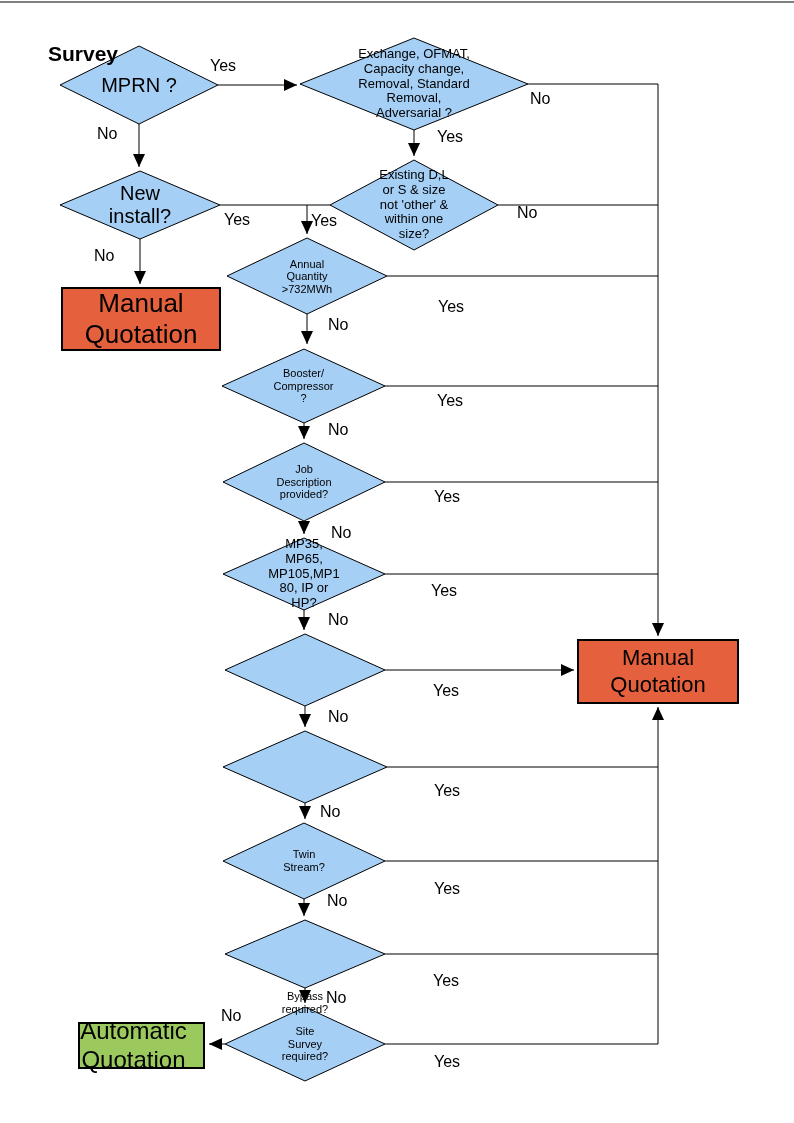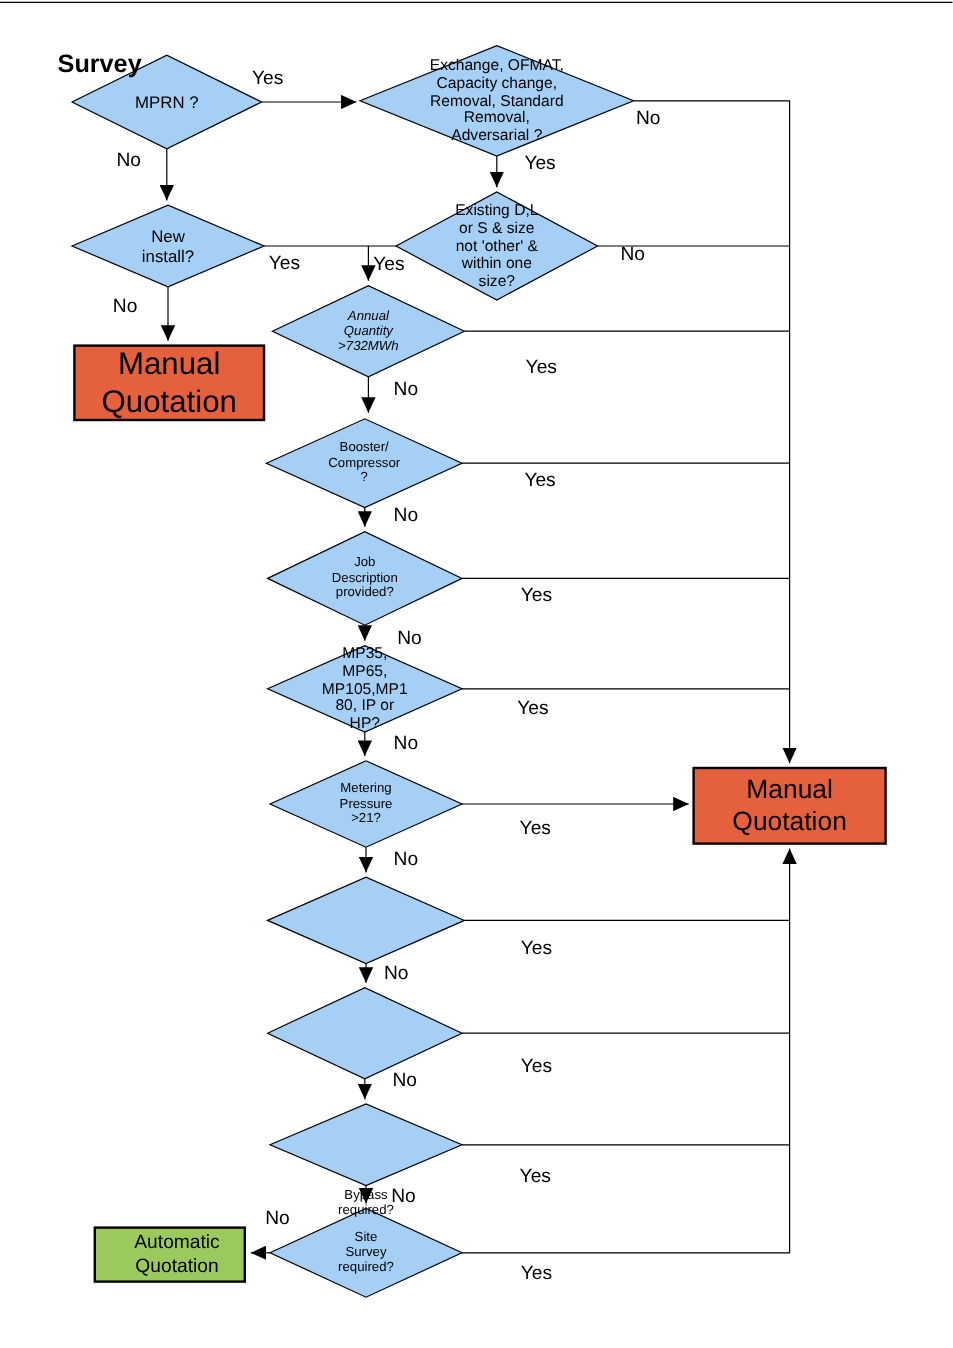--- a/index.html
+++ b/index.html
@@ -4,21 +4,21 @@
 <style>
   html,body{margin:0;padding:0;background:#ffffff;}
   #page{position:relative;width:794px;height:1123px;background:#ffffff;overflow:hidden;
         font-family:"Liberation Sans", sans-serif;color:#000;}
   #canvas{position:absolute;left:0;top:0;}
   .connector{stroke:#000;stroke-width:1;fill:none;}
   .shape{stroke:#000;stroke-width:1;}
   .term{stroke:#000;stroke-width:2;}
   .lbl{position:absolute;display:flex;align-items:center;justify-content:center;
        text-align:center;white-space:pre-line;line-height:1.15;}
-  .big{font-size:14px;}
+  .big{font-size:20px;}
   .mid{font-size:11px;}
   .small{font-size:13px;}
   .alignleft{justify-content:flex-start;text-align:left;padding-left:48px;box-sizing:border-box;}
   .termlbl{line-height:1.2;}
   .edge{position:absolute;font-size:16px;white-space:nowrap;}
   .start{position:absolute;left:48px;top:42px;font-size:21px;font-weight:bold;}
 </style>
 </head>
 <body>
 
@@ -92,48 +92,47 @@
 Removal, Standard
 Removal,
 Adversarial ?</div>
   <div class="lbl small" style="left:330px;top:160px;width:168px;height:90px;">Existing D,L
 or S &amp; size
 not 'other' &amp;
 within one
 size?</div>
   <div class="lbl big" style="left:60px;top:171px;width:160px;height:68px;">New
 install?</div>
-  <div class="lbl mid" style="left:227px;top:238px;width:160px;height:77px;font-style:italic;">Annual
+  <div class="lbl mid" style="left:227px;top:238px;width:160px;height:77px;">Annual
 Quantity
 &gt;732MWh</div>
   <div class="lbl mid" style="left:223px;top:443px;width:162px;height:78px;">Job
 Description
 provided?</div>
   <div class="lbl mid" style="left:222px;top:349px;width:163px;height:74px;">Booster/
 Compressor
 ?</div>
   <div class="lbl small" style="left:223px;top:538px;width:162px;height:72px;">MP35,
 MP65,
 MP105,MP1
 80, IP or
 HP?</div>
-  <div class="lbl mid" style="left:225px;top:634px;width:160px;height:72px;">Metering
-Pressure
-&gt;21?</div>
+  <div class="lbl mid" style="left:223px;top:823px;width:162px;height:76px;">Twin
+Stream?</div>
   <div class="lbl mid" style="left:225px;top:969px;width:160px;height:68px;">Bypass
 required?</div>
   <div class="lbl mid" style="left:225px;top:1007px;width:160px;height:74px;">Site
 Survey
 required?</div>
 
   <div class="lbl termlbl" style="left:62px;top:288px;width:158px;height:62px;font-size:26px;">Manual
 Quotation</div>
   <div class="lbl termlbl" style="left:578px;top:640px;width:160px;height:63px;font-size:22px;">Manual
 Quotation</div>
-  <div class="lbl termlbl" style="left:79px;top:1023px;width:137px;height:45px;font-size:16px;">Automatic
+  <div class="lbl termlbl" style="left:65px;top:1023px;width:137px;height:45px;font-size:24px;">Automatic
 Quotation</div>
 
   <div class="edge" style="left:210px;top:57px;">Yes</div>
   <div class="edge" style="left:97px;top:125px;">No</div>
   <div class="edge" style="left:530px;top:90px;">No</div>
   <div class="edge" style="left:437px;top:128px;">Yes</div>
   <div class="edge" style="left:224px;top:211px;">Yes</div>
   <div class="edge" style="left:311px;top:212px;">Yes</div>
   <div class="edge" style="left:517px;top:204px;">No</div>
   <div class="edge" style="left:94px;top:247px;">No</div>

